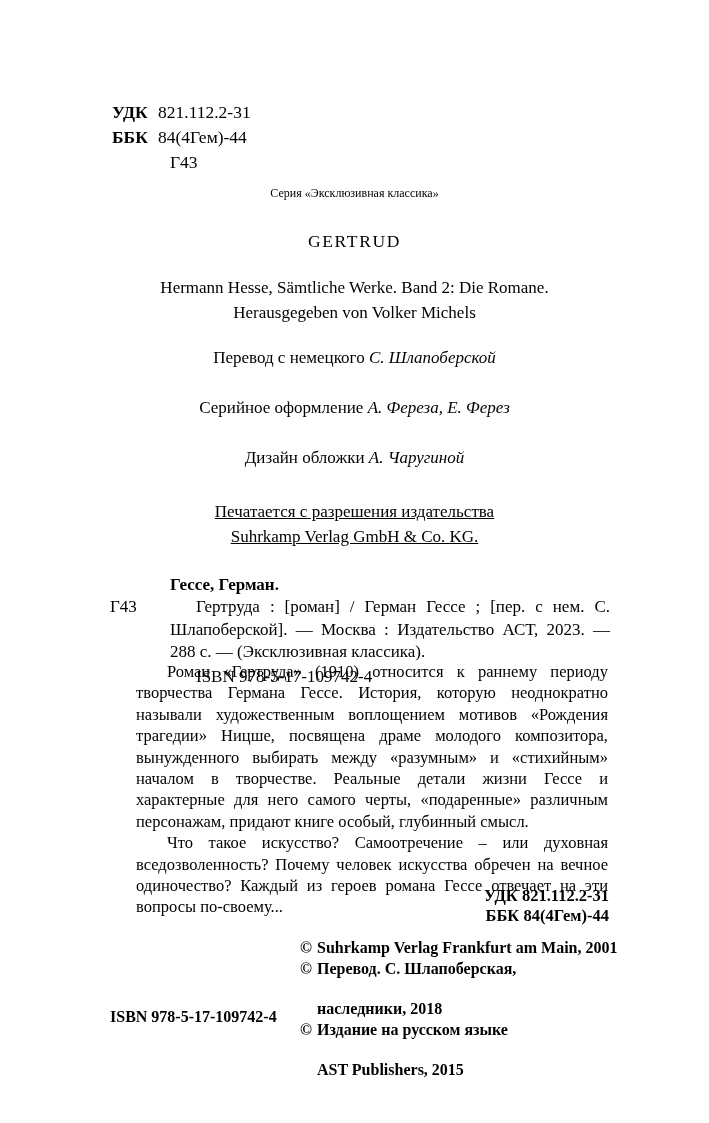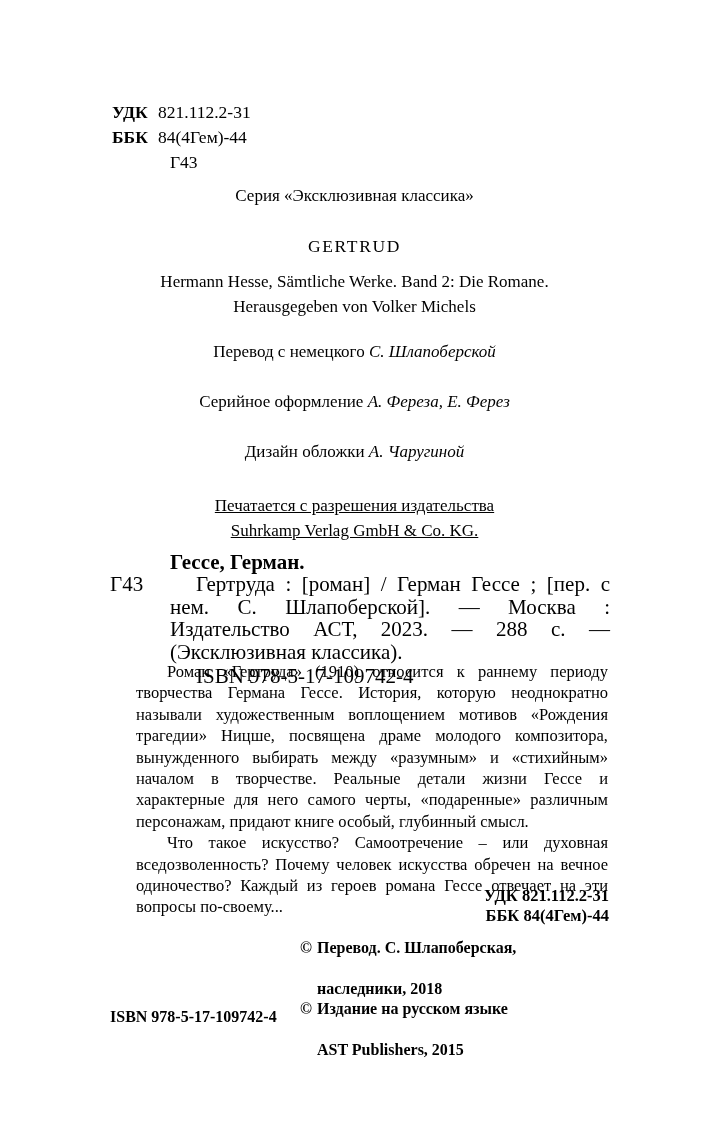--- a/index.html
+++ b/index.html
@@ -47,31 +47,31 @@
   
   .credits {
     position: absolute;
     left: 60px;
     top: 186px;
     width: 589px;
     text-align: center;
     font-size: 17px;
   }
   .credit-series {
-    font-size: 17px;
+    font-size: 12px;
     margin-bottom: 30px;
   }
   .credit-author {
     font-size: 17px;
     margin-bottom: 7px;
   }
   .credit-title {
     font-size: 17.5px;
     letter-spacing: 1.6px;
-    margin-bottom: 12px;
+    margin-bottom: 23px;
   }
   .credit-orig {
     font-size: 17px;
     line-height: 25px;
     margin-bottom: 23px;
   }
   .credit-row {
     font-size: 17px;
     margin-bottom: 30px;
   }
@@ -84,23 +84,23 @@
     text-decoration: underline;
   }
   .it {
     font-style: italic;
   }
 
   
   .cip {
     position: absolute;
     left: 110px;
-    top: 551px;
+    top: 574px;
     width: 500px;
-    font-size: 21px;
+    font-size: 17px;
   }
   .cip-head {
     font-weight: bold;
     padding-left: 60px;
     line-height: 22px;
   }
   .cip-body {
     position: relative;
     padding-left: 60px;
     line-height: 22.5px;
@@ -219,20 +219,21 @@
     <p>Роман «Гертруда» (1910) относится к раннему периоду творчества Германа Гессе. История, которую неоднократно называли художественным воплощением мотивов «Рождения трагедии» Ницше, посвящена драме молодого композитора, вынужденного выбирать между «разумным» и «стихийным» началом в творчестве. Реальные детали жизни Гессе и характерные для него самого черты, «подаренные» различным персонажам, придают книге особый, глубинный смысл.</p>
     <p>Что такое искусство? Самоотречение – или духовная вседозволенность? Почему человек искусства обречен на вечное одиночество? Каждый из героев романа Гессе отвечает на эти вопросы по-своему...</p>
   </div>
 
   <div class="codes-right">
     <div>УДК 821.112.2-31</div>
     <div>ББК 84(4Гем)-44</div>
   </div>
 
   <div class="copyright">
+    <div class="cline"><span class="sym">©</span><span>Suhrkamp Verlag Frankfurt am Main, 2001</span></div>
     <div class="cline"><span class="sym">©</span><span>Перевод. С. Шлапоберская,</span></div>
     <div class="cline sub">наследники, 2018</div>
     <div class="cline"><span class="sym">©</span><span>Издание на русском языке</span></div>
     <div class="cline sub">AST Publishers, 2015</div>
   </div>
 
   <div class="isbn-bottom">ISBN 978-5-17-109742-4</div>
 
 </div>
 

